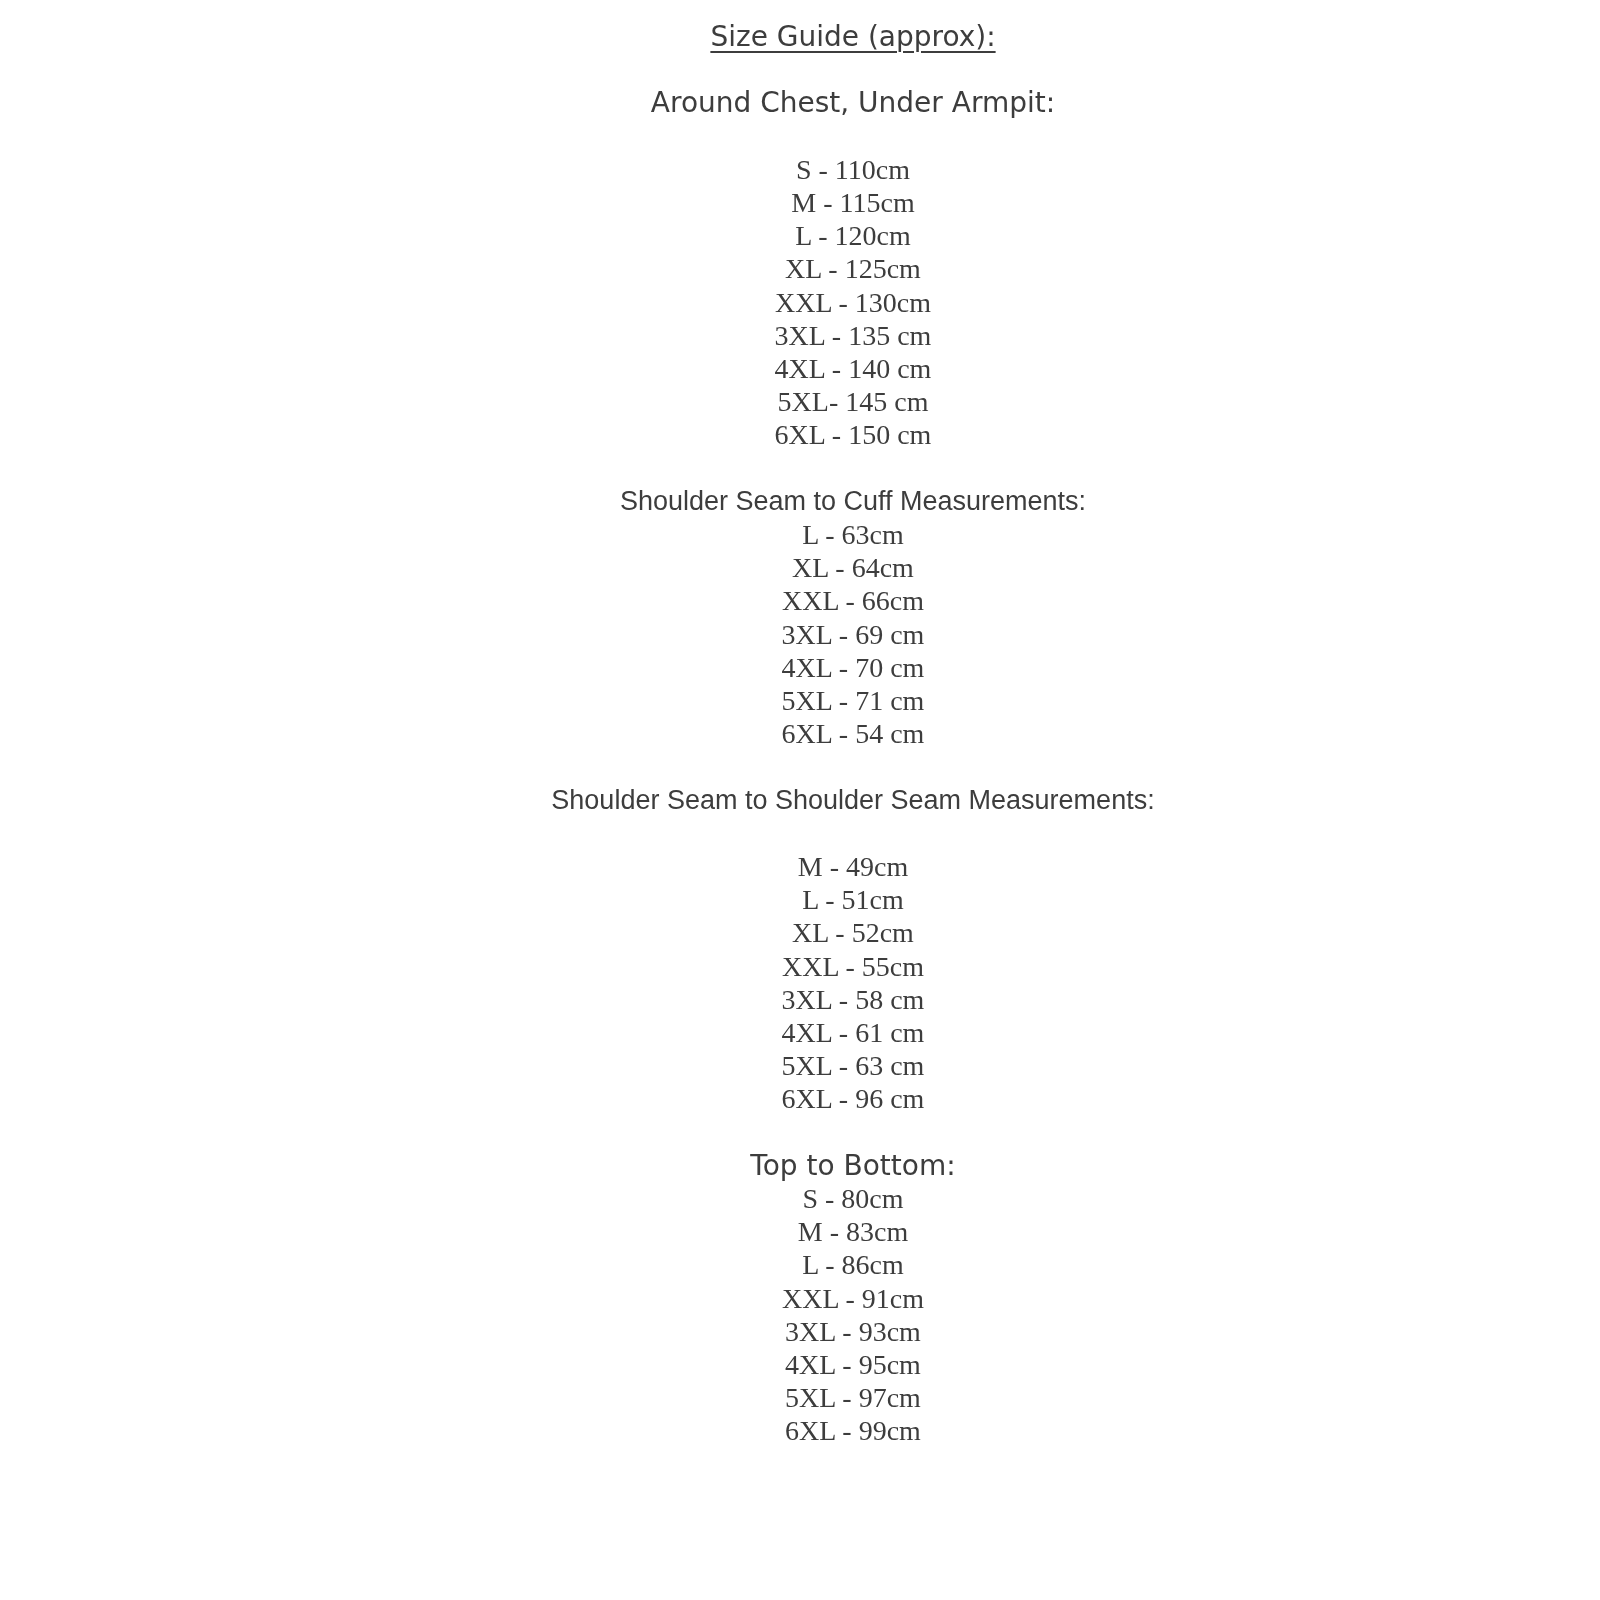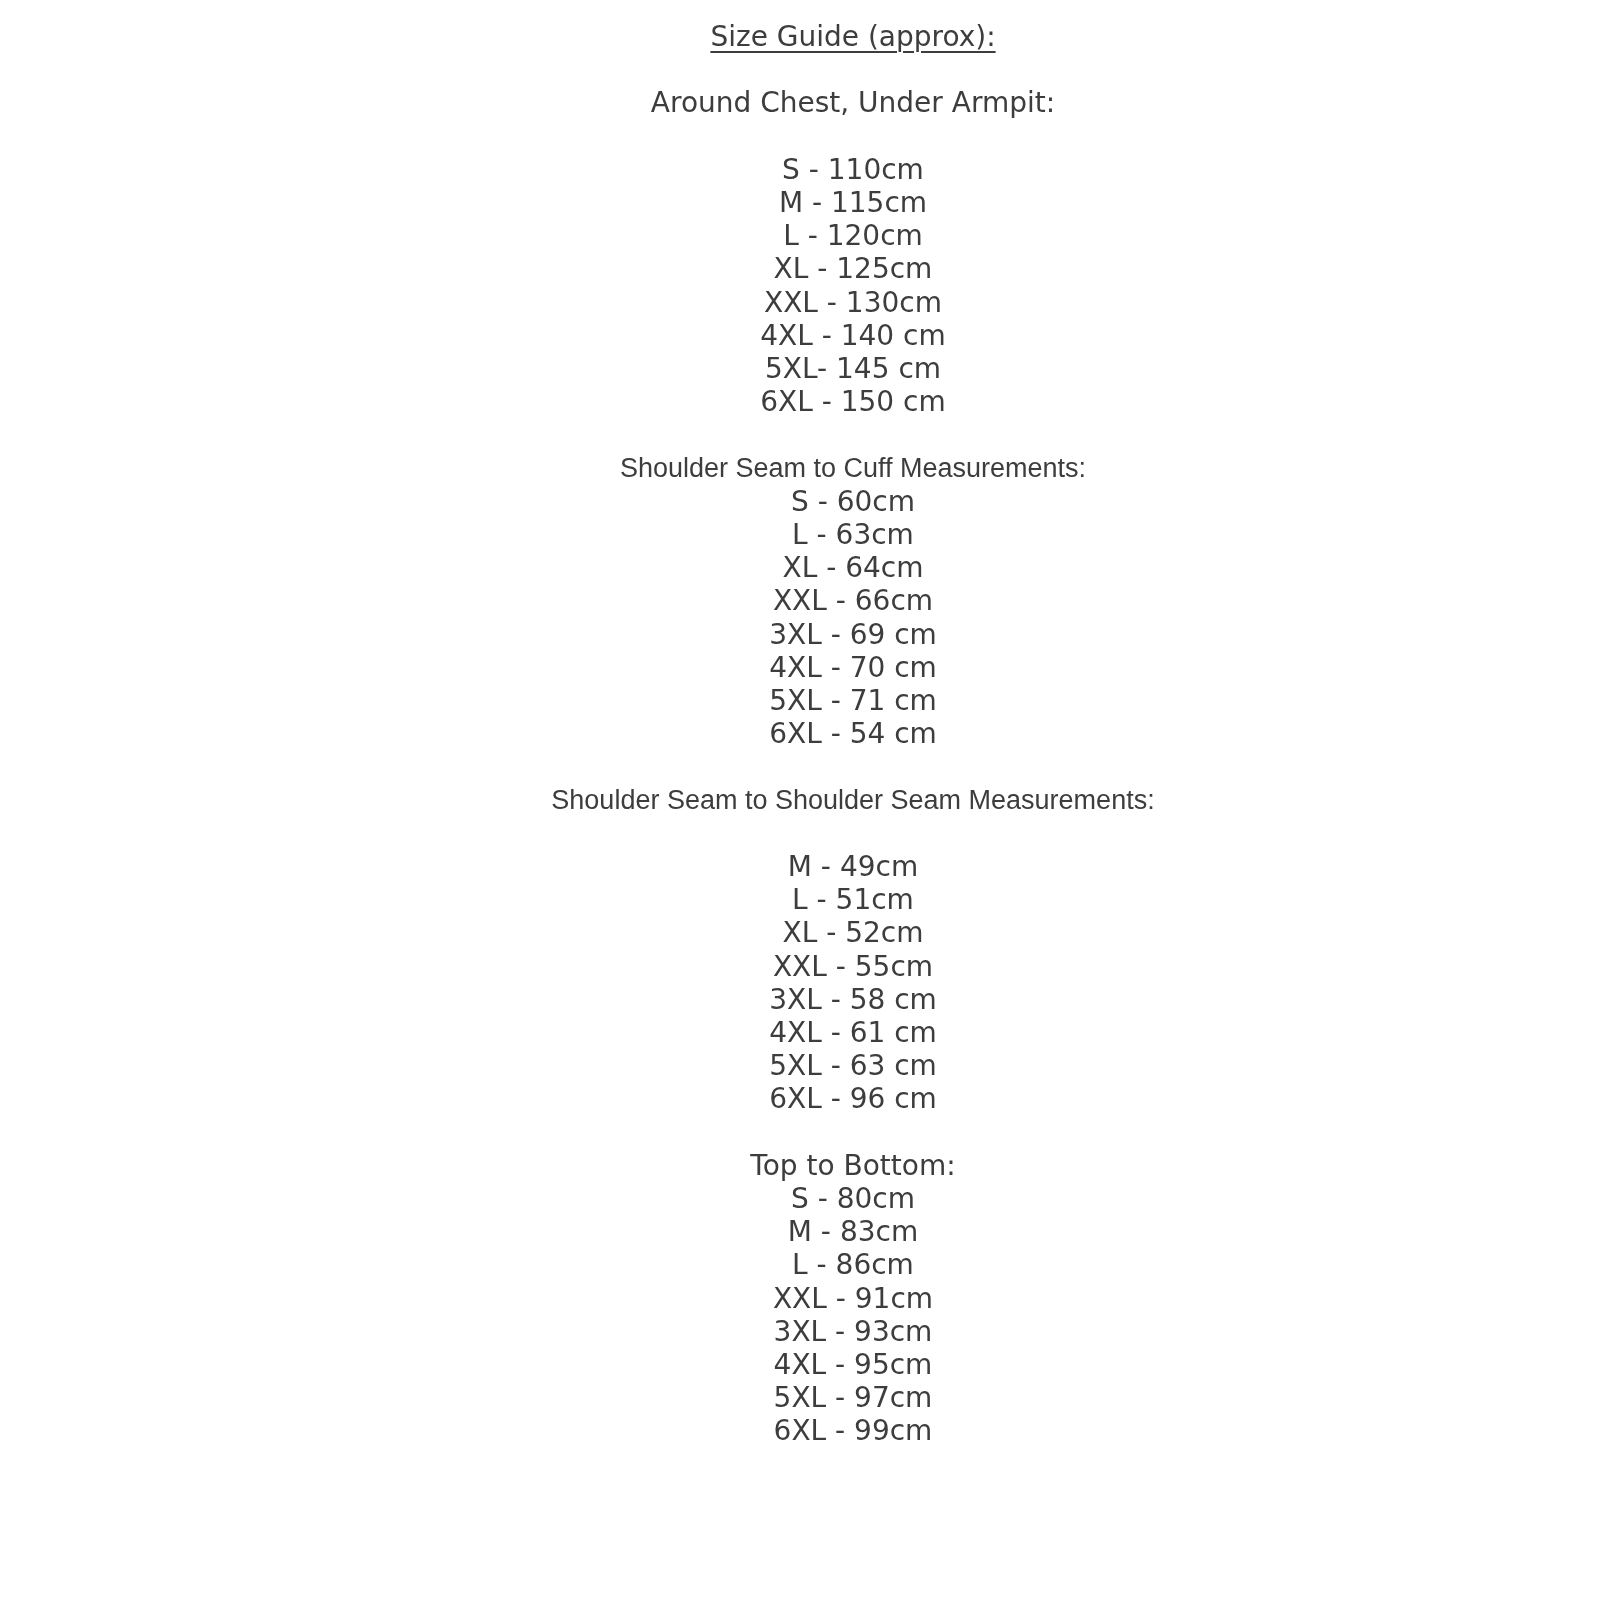--- a/index.html
+++ b/index.html
@@ -36,47 +36,47 @@
     margin-bottom: 0;
   }
   .heading.gap-after {
     margin-bottom: 33.2px; 
   }
   
   .heading.narrow {
     font-family: "Liberation Sans", sans-serif;
     font-size: 27px;
   }
-  .row { white-space: pre; }
+  .row { white-space: pre; font-family: Liberation Serif, serif; }
 </style>
 </head>
 <body>
 
 <div class="doc">
 
   <div class="title">Size Guide (approx):</div>
 
   <section class="size-section">
     <div class="heading gap-after">Around Chest, Under Armpit:</div>
     <div class="rows">
       <div class="row">S - 110cm</div>
       <div class="row">M - 115cm</div>
       <div class="row">L - 120cm</div>
       <div class="row">XL - 125cm</div>
       <div class="row">XXL - 130cm</div>
+      <div class="row">3XL - 135 cm</div>
       <div class="row">4XL - 140 cm</div>
       <div class="row">5XL- 145 cm</div>
       <div class="row">6XL - 150 cm</div>
     </div>
   </section>
 
   <section class="size-section">
     <div class="heading narrow">Shoulder Seam to Cuff Measurements:</div>
     <div class="rows">
-      <div class="row">S - 60cm</div>
       <div class="row">L - 63cm</div>
       <div class="row">XL - 64cm</div>
       <div class="row">XXL - 66cm</div>
       <div class="row">3XL - 69 cm</div>
       <div class="row">4XL - 70 cm</div>
       <div class="row">5XL - 71 cm</div>
       <div class="row">6XL - 54 cm</div>
     </div>
   </section>
 

